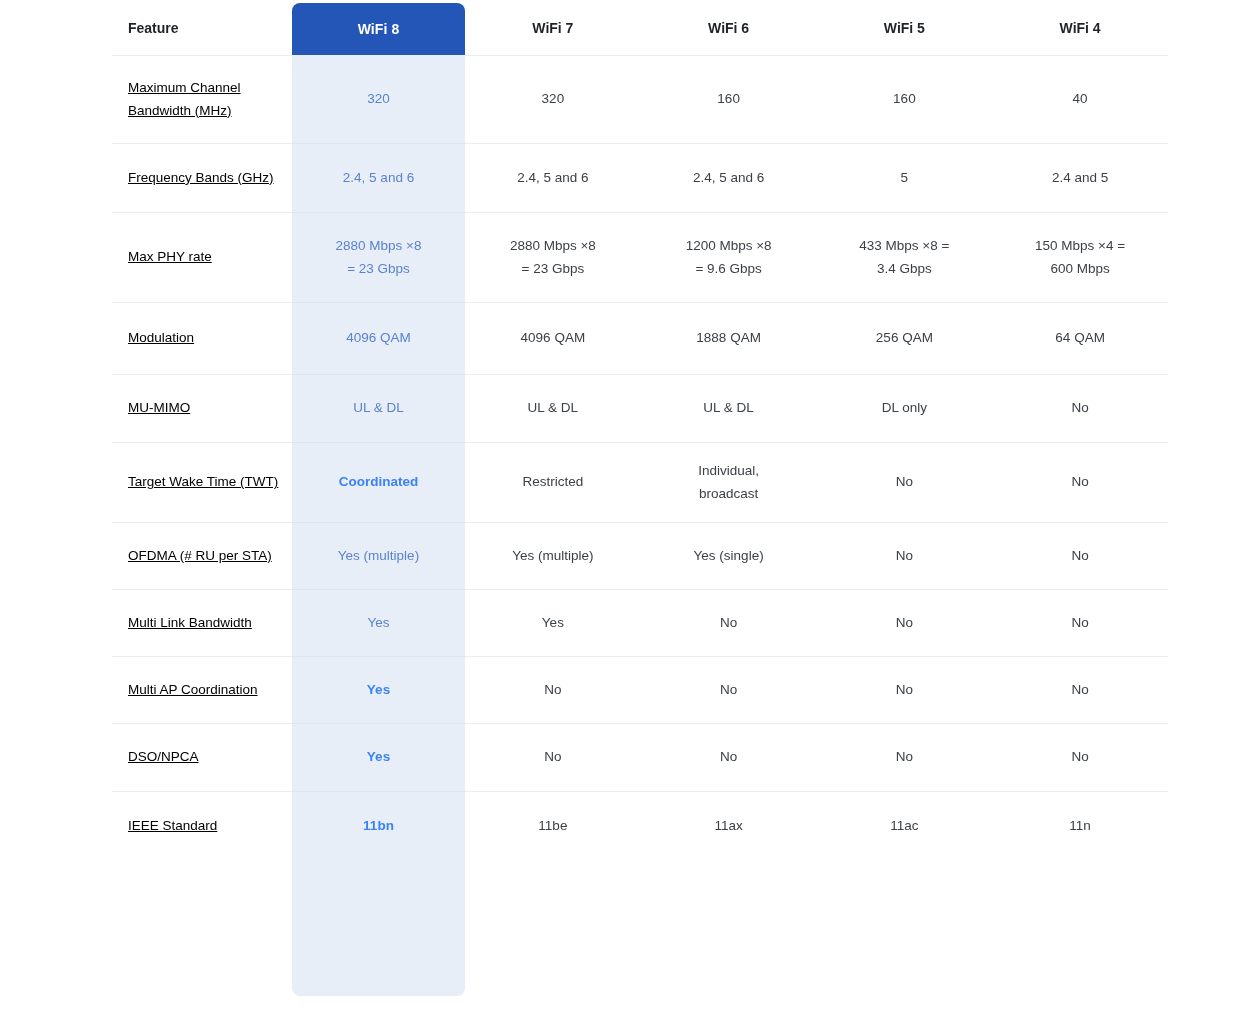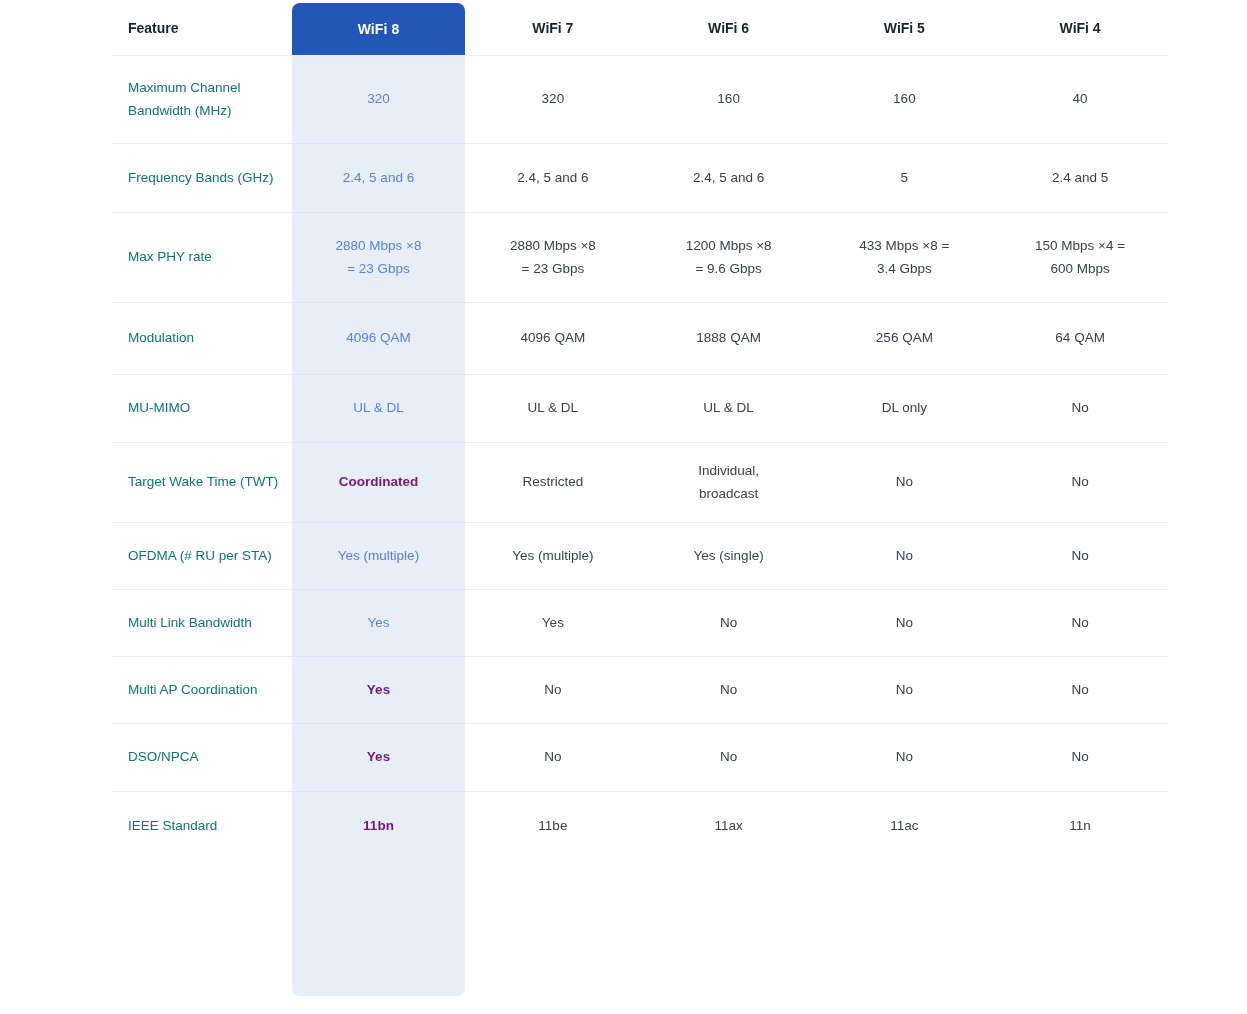--- a/index.html
+++ b/index.html
@@ -95,29 +95,30 @@
     border-bottom: 1px solid #ebedf0;
     line-height: 1.65;
     background: transparent;
   }
   tbody tr:last-child td { border-bottom: none; }
 
   tbody td.feature {
     text-align: left;
     padding-left: 16px;
     padding-right: 10px;
-    color: #0f766e;
+    color: #000000;
+    text-decoration: underline;
   }
 
   tbody td.w8 {
     color: #5b82cf;
     border-bottom: 1px solid #dbe5f4;
   }
   tbody td.w8.strong {
-    color: #701a75;
+    color: #3b82f6;
     font-weight: bold;
   }
   tbody tr:last-child td.w8 { border-bottom: none; }
 
   .cell-lines span { display: block; }
 </style>
 </head>
 <body>
 
 <div class="page">

